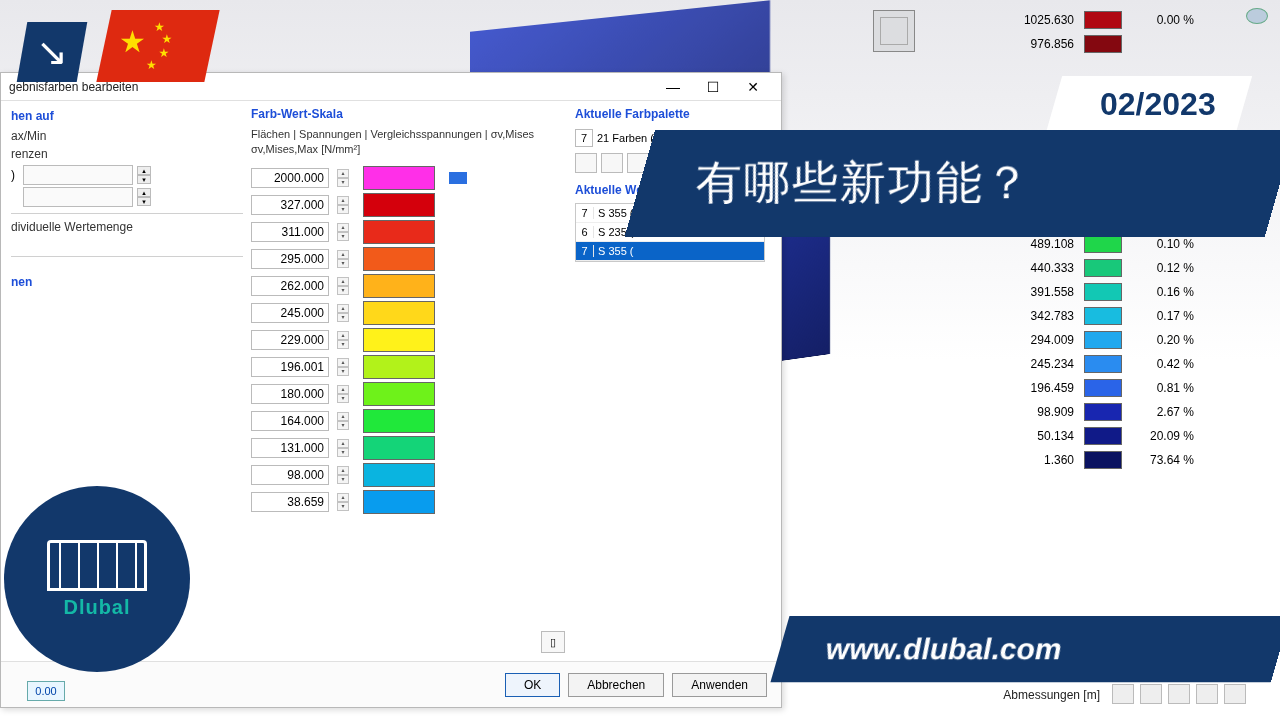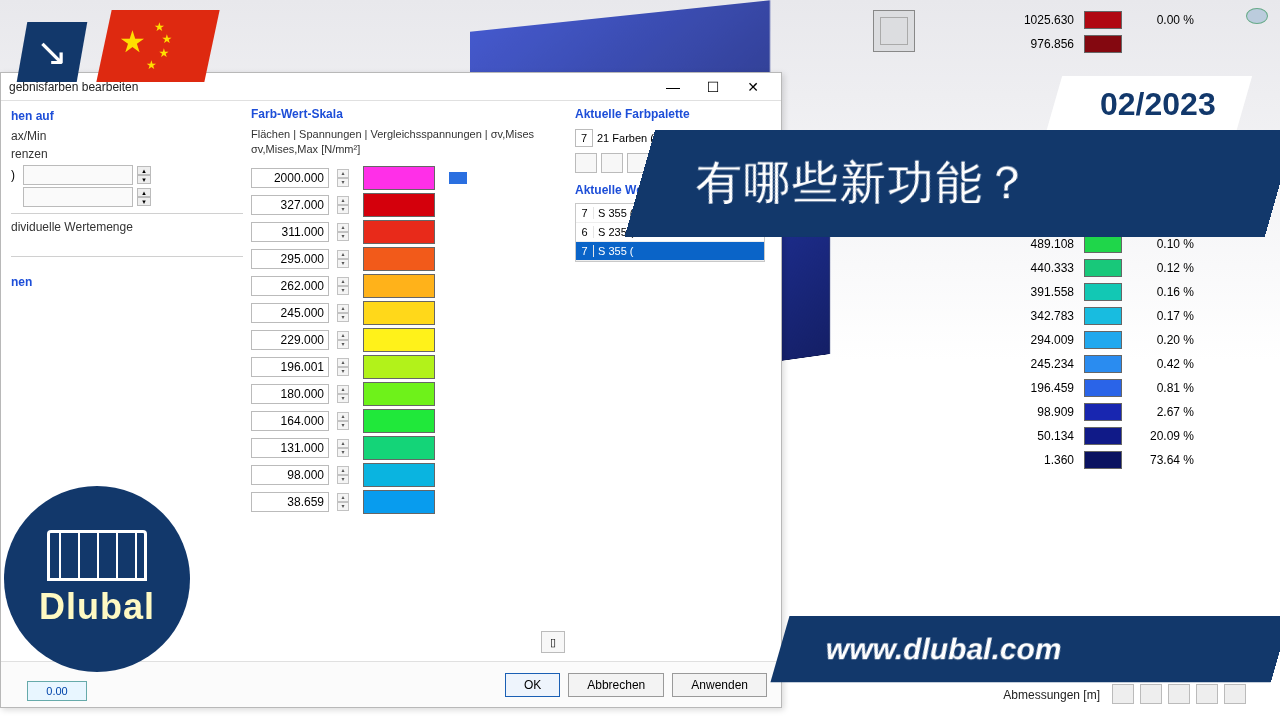--- a/index.html
+++ b/index.html
@@ -60,41 +60,41 @@
 .tbtn { width: 22px; height: 20px; border: 1px solid #bbb; background: #f7f7f7; }
 .val-list { border: 1px solid #c8c8c8; margin-top: 4px; }
 .val-list .vr { display: flex; align-items: center; height: 19px; font-size: 11px; border-bottom: 1px solid #eee; }
 .val-list .vr .vn { width: 18px; text-align: center; border-right: 1px solid #e5e5e5; }
 .val-list .vr .vt { padding: 0 4px; flex: 1; white-space: nowrap; overflow: hidden; }
 .val-list .vr.sel { background: #0a64c8; color: #fff; }
 
 .dlg-buttons { height: 46px; border-top: 1px solid #e0e0e0; display: flex; align-items: center; justify-content: flex-end; gap: 8px; padding: 0 14px; background: #fbfbfb; }
 .dlg-buttons button { height: 24px; padding: 0 18px; font-size: 12px; border: 1px solid #9a9a9a; background: #f3f3f3; }
 .dlg-buttons button.primary { border-color: #1a5fb4; background: #eef4fc; }
-.corner-val { position: absolute; left: 26px; bottom: 6px; width: 60px; height: 20px; border: 1px solid #6aa; background: #e8f6ff; font-size: 11px; text-align: center; line-height: 18px; color: #04a; }
+.corner-val { position: absolute; left: 26px; bottom: 6px; width: 38px; height: 20px; border: 1px solid #6aa; background: #e8f6ff; font-size: 11px; text-align: center; line-height: 18px; color: #04a; }
 
 
 .ov-arrow { position: absolute; left: 22px; top: 22px; width: 60px; height: 60px; background: #12386b; color: #fff; display: flex; align-items: center; justify-content: center; font-size: 38px; transform: skewX(-10deg); }
 .ov-arrow span { transform: skewX(10deg); }
 .flag { position: absolute; left: 104px; top: 10px; width: 108px; height: 72px; background: #de2910; transform: skewX(-12deg); display:flex; align-items:center; justify-content:center; }
 .flag .bigstar { color:#ffde00; font-size:30px; position:absolute; left:14px; top:14px; transform: skewX(12deg); }
 .flag .sm { color:#ffde00; font-size:12px; position:absolute; transform: skewX(12deg); }
 
 .ov-date { position: absolute; right: 36px; top: 76px; background: #fff; color: #12386b; font-weight: 800; font-size: 32px; padding: 10px 28px 10px 46px; transform: skewX(-16deg); }
 .ov-date span { display:inline-block; transform: skewX(16deg); }
 .ov-headline { position: absolute; right: 0; top: 130px; width: 640px; background: #12386b; color: #fff; font-size: 46px; padding: 22px 34px 22px 56px; transform: skewX(-16deg); }
 .ov-headline span { display:inline-block; transform: skewX(16deg); letter-spacing: 2px; }
 .ov-url { position: absolute; right: 0; bottom: 38px; width: 500px; background: #12386b; color: #fff; font-size: 30px; font-style: italic; font-weight: 700; padding: 16px 28px 16px 46px; transform: skewX(-16deg); }
 .ov-url span { display:inline-block; transform: skewX(16deg); }
 
 .logo { position: absolute; left: 4px; bottom: 48px; width: 186px; height: 186px; background: #12386b; border-radius: 50%; display: flex; flex-direction: column; align-items: center; justify-content: center; }
 .logo .bridge { width: 100px; height: 48px; border: 3px solid #fff; border-bottom: none; border-radius: 4px 4px 0 0; position: relative; margin-bottom: 8px; }
 .logo .bridge::before { content:""; position:absolute; left:-3px; right:-3px; bottom:-3px; height:3px; background:#fff; }
 .logo .bridge .cable { position:absolute; top:0; width:2px; background:#fff; height:46px; }
-.logo-txt { color: #fef9c3; font-size: 36px; font-weight: 600; letter-spacing: 1px; }
+.logo-txt { color: #14b8a6; font-size: 20px; font-weight: 600; letter-spacing: 1px; }
 </style>
 </head>
 <body>
 
 <div class="viewport">
   <div class="model">
     <div class="plate-top"></div>
     <div class="plate"></div>
   </div>
   <div class="cube"></div>

